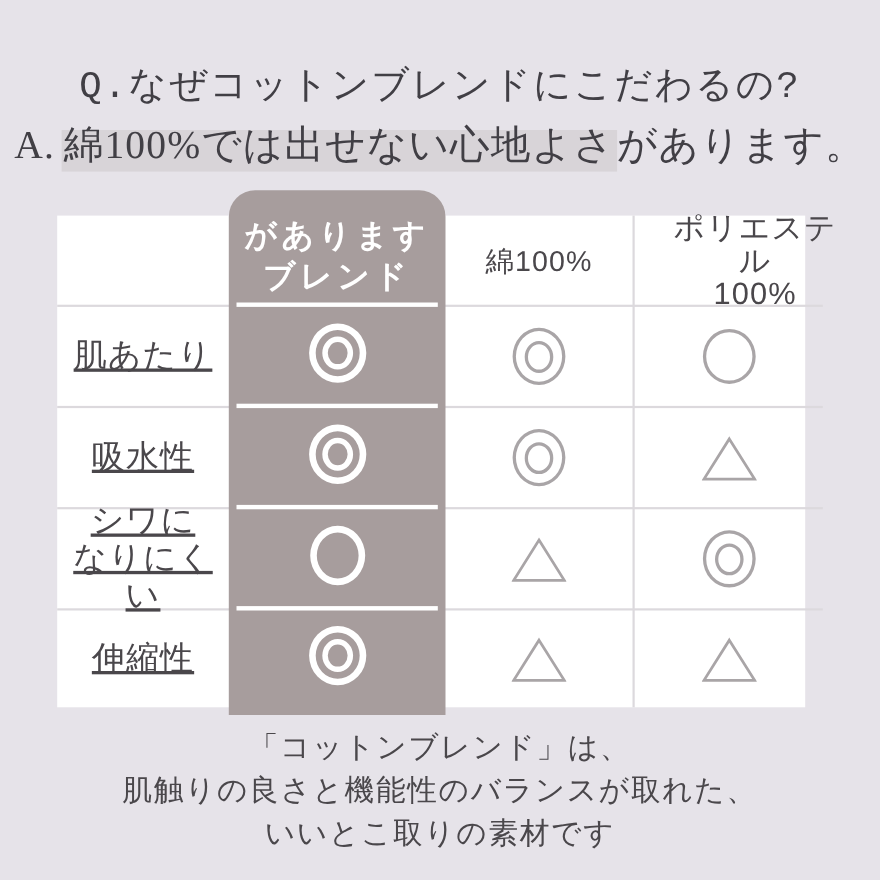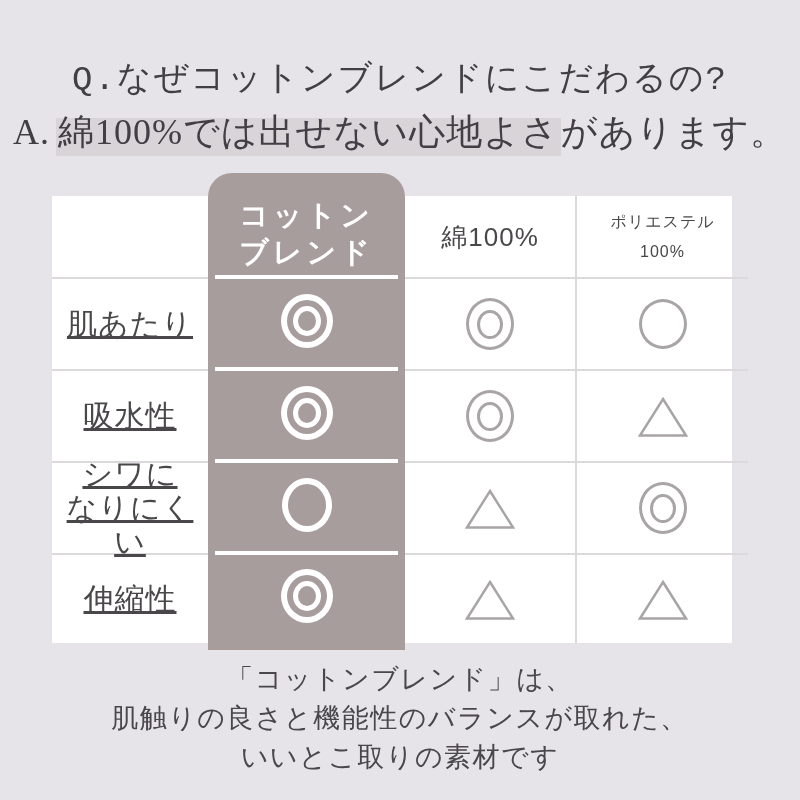--- a/index.html
+++ b/index.html
@@ -37,21 +37,21 @@
     background:var(--tableBg,#ffffff);
   }
   .hline{position:absolute;left:0;width:696px;height:2px;background:var(--grid,#dcd9dd);}
   .vline{position:absolute;top:0;width:2px;height:447px;background:var(--grid,#dcd9dd);}
   .cell{
     position:absolute;display:flex;align-items:center;justify-content:center;
     text-align:center;color:var(--textBody,#4a474b);
   }
   .label-cell{font-size:30px;line-height:34px;letter-spacing:1px;white-space:pre-line;text-decoration:underline;}
   .head-cell{font-size:26px;letter-spacing:1px;white-space:pre-line;line-height:32px;}
-  .head-cell.small{font-size:16px;line-height:30px;}
+  .head-cell.small{font-size:28px;line-height:30px;padding-left:24px;}
   
   .featured{
     position:absolute;left:208px;top:173px;width:197px;height:477px;
     background:var(--accent,#a79d9d);
     border-radius:24px 24px 0 0;
   }
   .featured-header{
     position:absolute;left:0;top:20px;width:197px;height:82px;
     display:flex;flex-direction:column;align-items:center;justify-content:center;
     color:#ffffff;font-size:29px;font-weight:bold;line-height:37px;letter-spacing:4px;
@@ -158,21 +158,21 @@
           <div>
             <svg class="tri" width="50" height="43" viewBox="0 0 50 43">
               <polygon points="25,4 48,40.5 2,40.5" fill="none" stroke="#a9a5a7" stroke-width="2.5"></polygon>
             </svg>
           </div>
         </div>
       </div>
   </div>
 
   <div class="featured">
-    <div class="featured-header" style="white-space:pre-line">コットン
+    <div class="featured-header" style="white-space:pre-line">があります
 ブレンド</div>
     <div class="sep" style="top:102px"></div>
     <div class="sep" style="top:194px"></div>
     <div class="sep" style="top:286px"></div>
     <div class="sep" style="top:378px"></div>
     <div id="featured-host">
         <div class="slot" style="top: 148px;">
           <div>
             <div class="dco light">
               <div class="dci light"></div>

